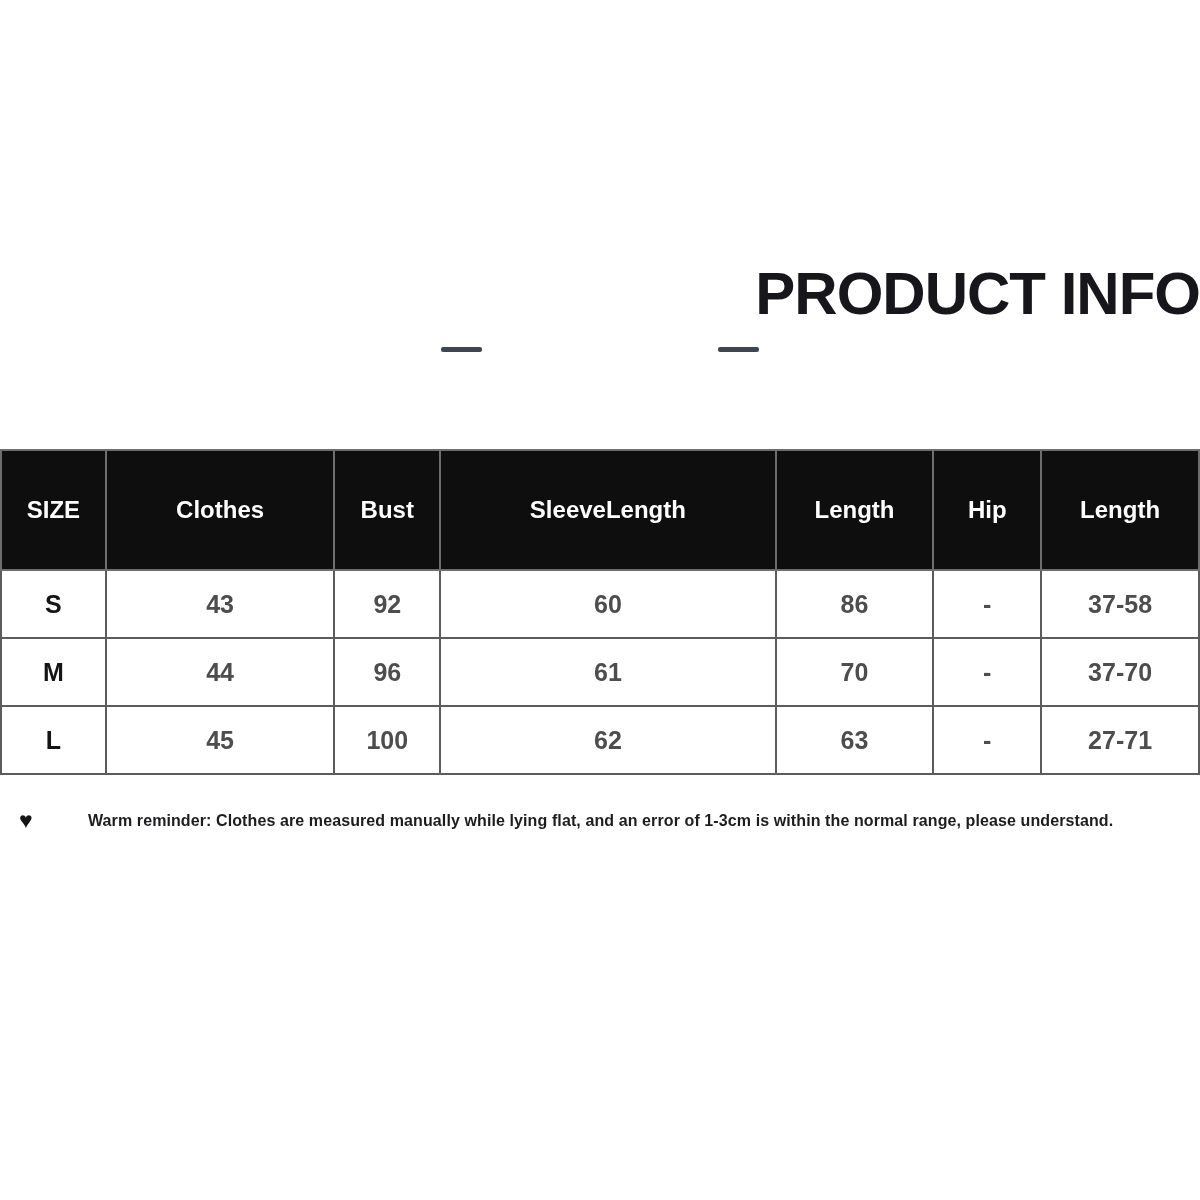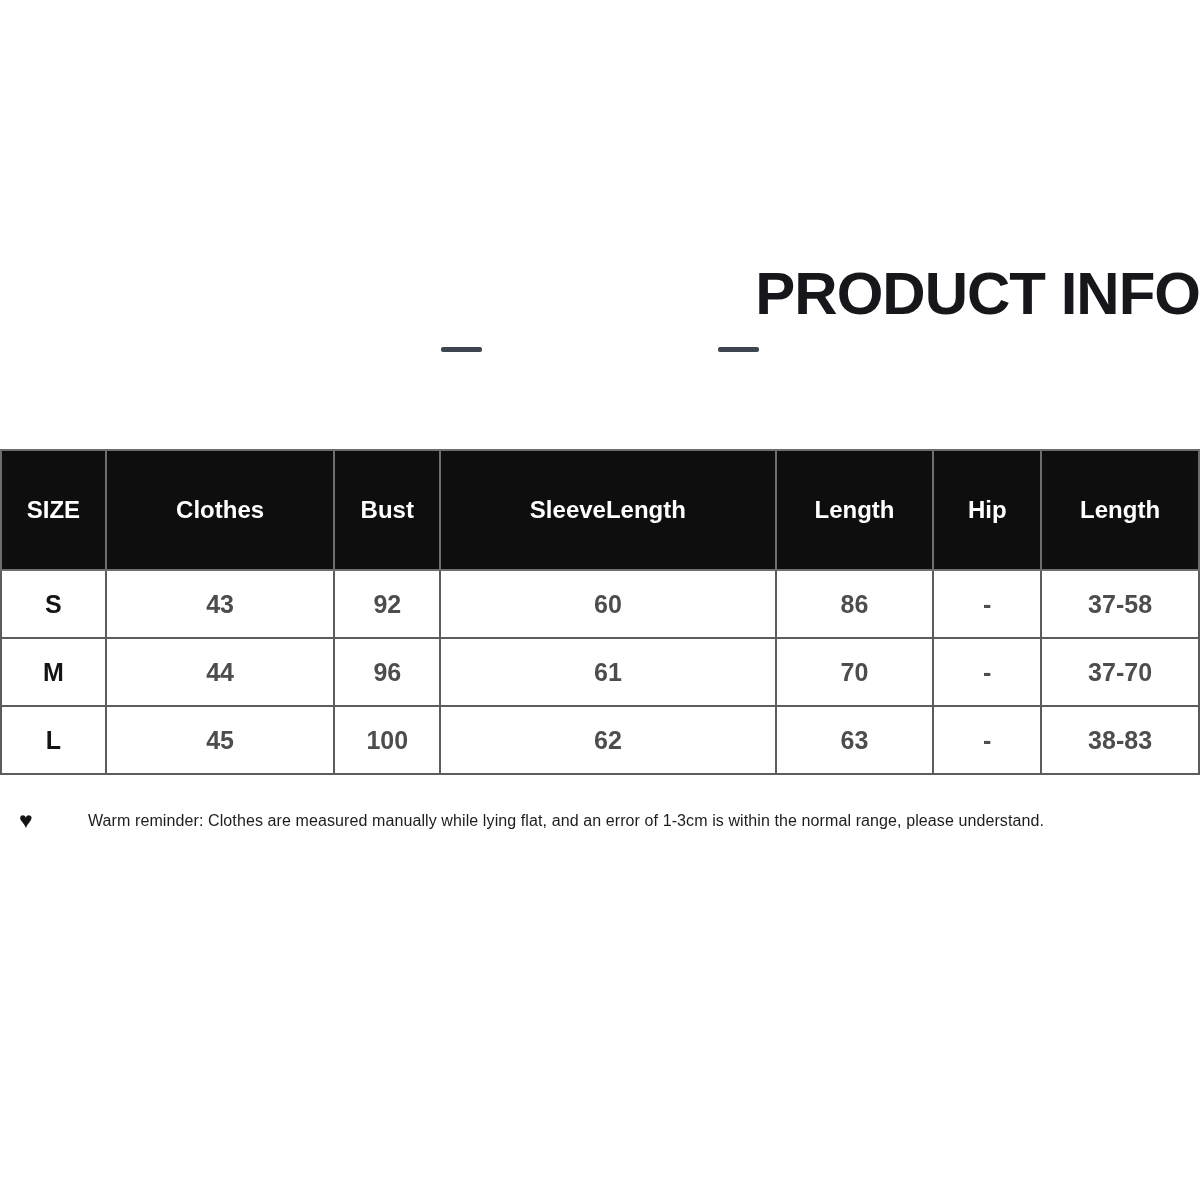--- a/index.html
+++ b/index.html
@@ -92,21 +92,21 @@
     top: -1px;
     font-size: 23px;
     line-height: 30px;
     color: #141414;
   }
   .note-text {
     position: absolute;
     left: 88px;
     top: 0;
     font-size: 16px;
-    font-weight: normal;
+    font-weight: bold;
     letter-spacing: 0.1px;
     line-height: 30px;
     color: #1d1d1f;
     white-space: nowrap;
   }
 </style>
 </head>
 <body>
 
 <div class="page">
@@ -158,21 +158,21 @@
         <td>-</td>
         <td>37-70</td>
       </tr>
       <tr>
         <td class="size-cell">L</td>
         <td>45</td>
         <td>100</td>
         <td>62</td>
         <td>63</td>
         <td>-</td>
-        <td>38-83</td>
+        <td>27-71</td>
       </tr>
     </tbody>
   </table>
 
   <div class="note">
     <span class="heart">♥</span>
     <span class="note-text">Warm reminder: Clothes are measured manually while lying flat, and an error of 1-3cm is within the normal range, please understand.</span>
   </div>
 
 </div>

